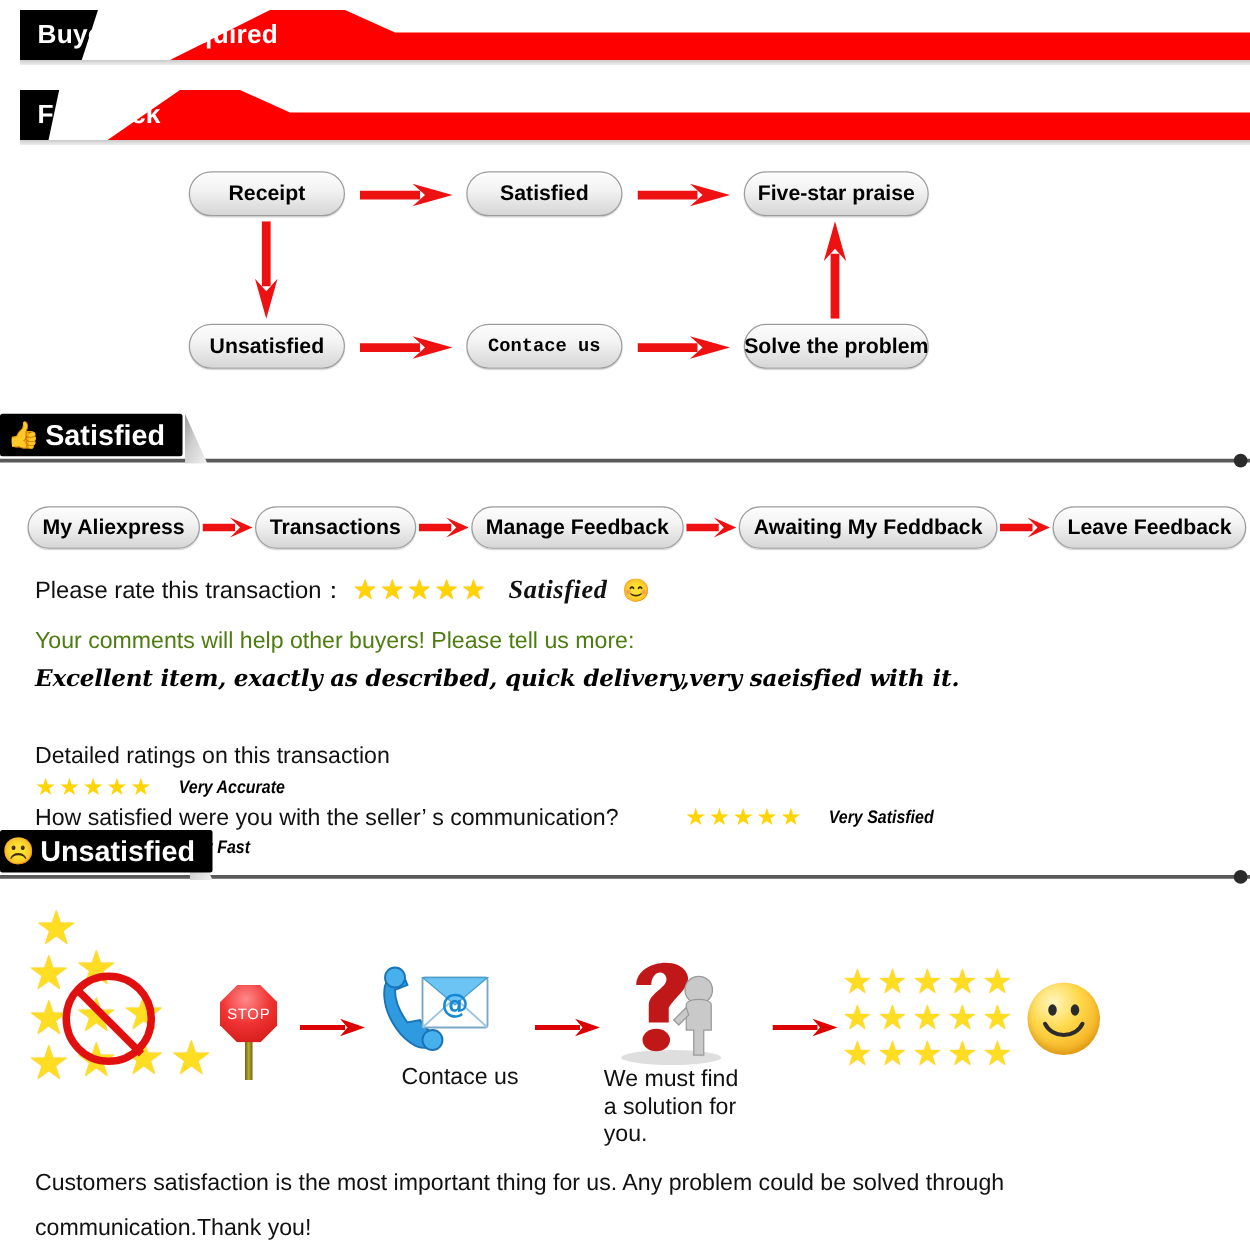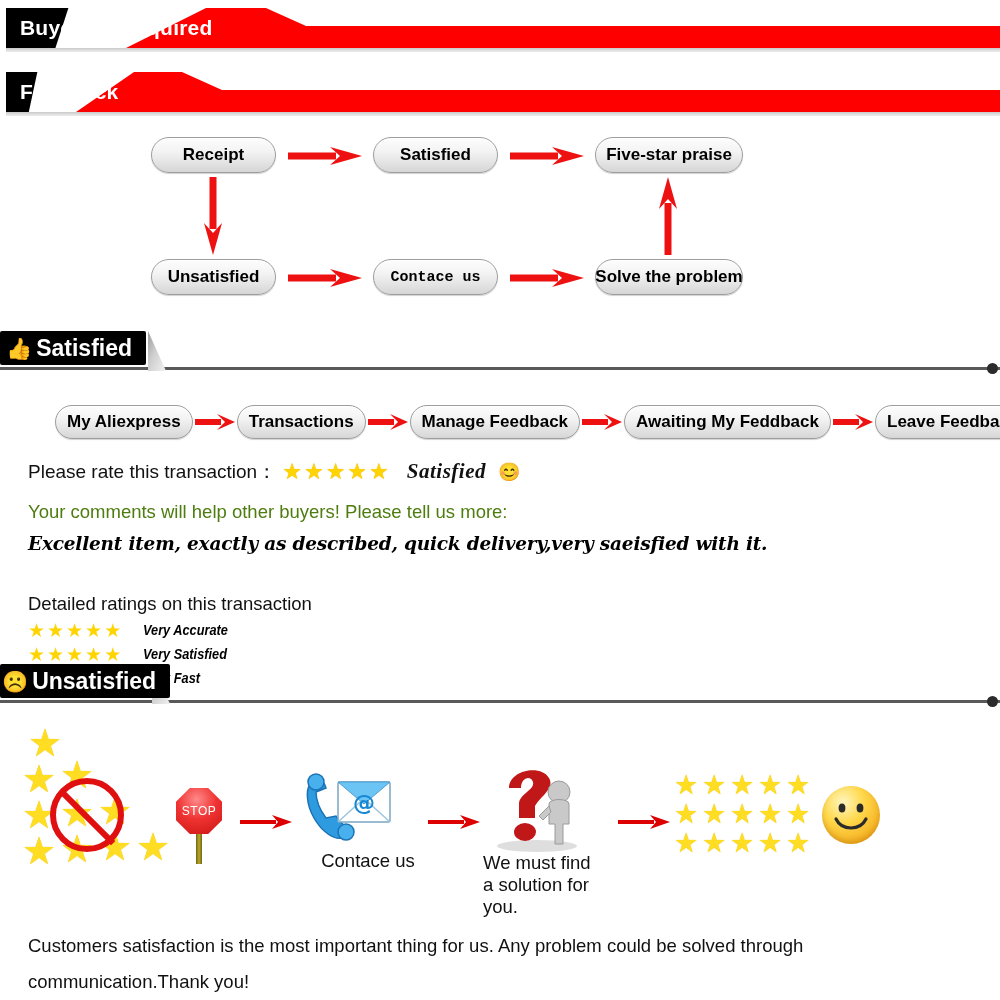--- a/index.html
+++ b/index.html
@@ -9,21 +9,21 @@
   body {
     width: 1000px; height: 1000px;
     position: relative;
     font-family: "Liberation Sans", sans-serif;
     overflow: hidden;
   }
 
   
   .band {
     position: absolute;
-    left: 6px; width: 884px; height: 40px; text-align: right;
+    left: 16px; width: 884px; height: 40px; text-align: right;
   }
   .band .band-red {
     position: absolute; left: 0; top: 0;
     width: 1000px; height: 40px;
   }
   .band .band-label {
     position: absolute;
     top: 0; left: 0;
     height: 40px;
     display: flex; align-items: center;
@@ -123,21 +123,21 @@
   .arrow-v {
     position: absolute;
     width: 22px;
   }
 
   
   #breadcrumb {
     position: absolute;
     left: 0; top: 400px;
     width: 893px; height: 44px;
-    display: flex; align-items: center; padding-left: 33px;
+    display: flex; align-items: center;
   }
   #breadcrumb .pill {
     height: 34px;
     font-size: 17px;
     padding: 0 11px;
     flex: 0 0 auto;
   }
   #breadcrumb .bc-arrow {
     flex: 0 0 auto;
     width: 40px; height: 20px;
@@ -431,20 +431,21 @@
 
 <div id="detailed">
   <div class="dr-title">Detailed ratings on this transaction</div>
 
   <div class="dr-row">
     <span class="dr-stars">★★★★★</span>
     <span class="dr-label">Very Accurate</span>
   </div>
 
   <div class="dr-row">
+    <span class="dr-q">How satisfied were you with the seller’ s communication?</span>
     <span class="dr-stars">★★★★★</span>
     <span class="dr-label">Very Satisfied</span>
   </div>
 
   <div class="dr-row">
     <span class="dr-stars">★★★★★</span>
     <span class="dr-label">Very Fast</span>
   </div>
 </div>
 

